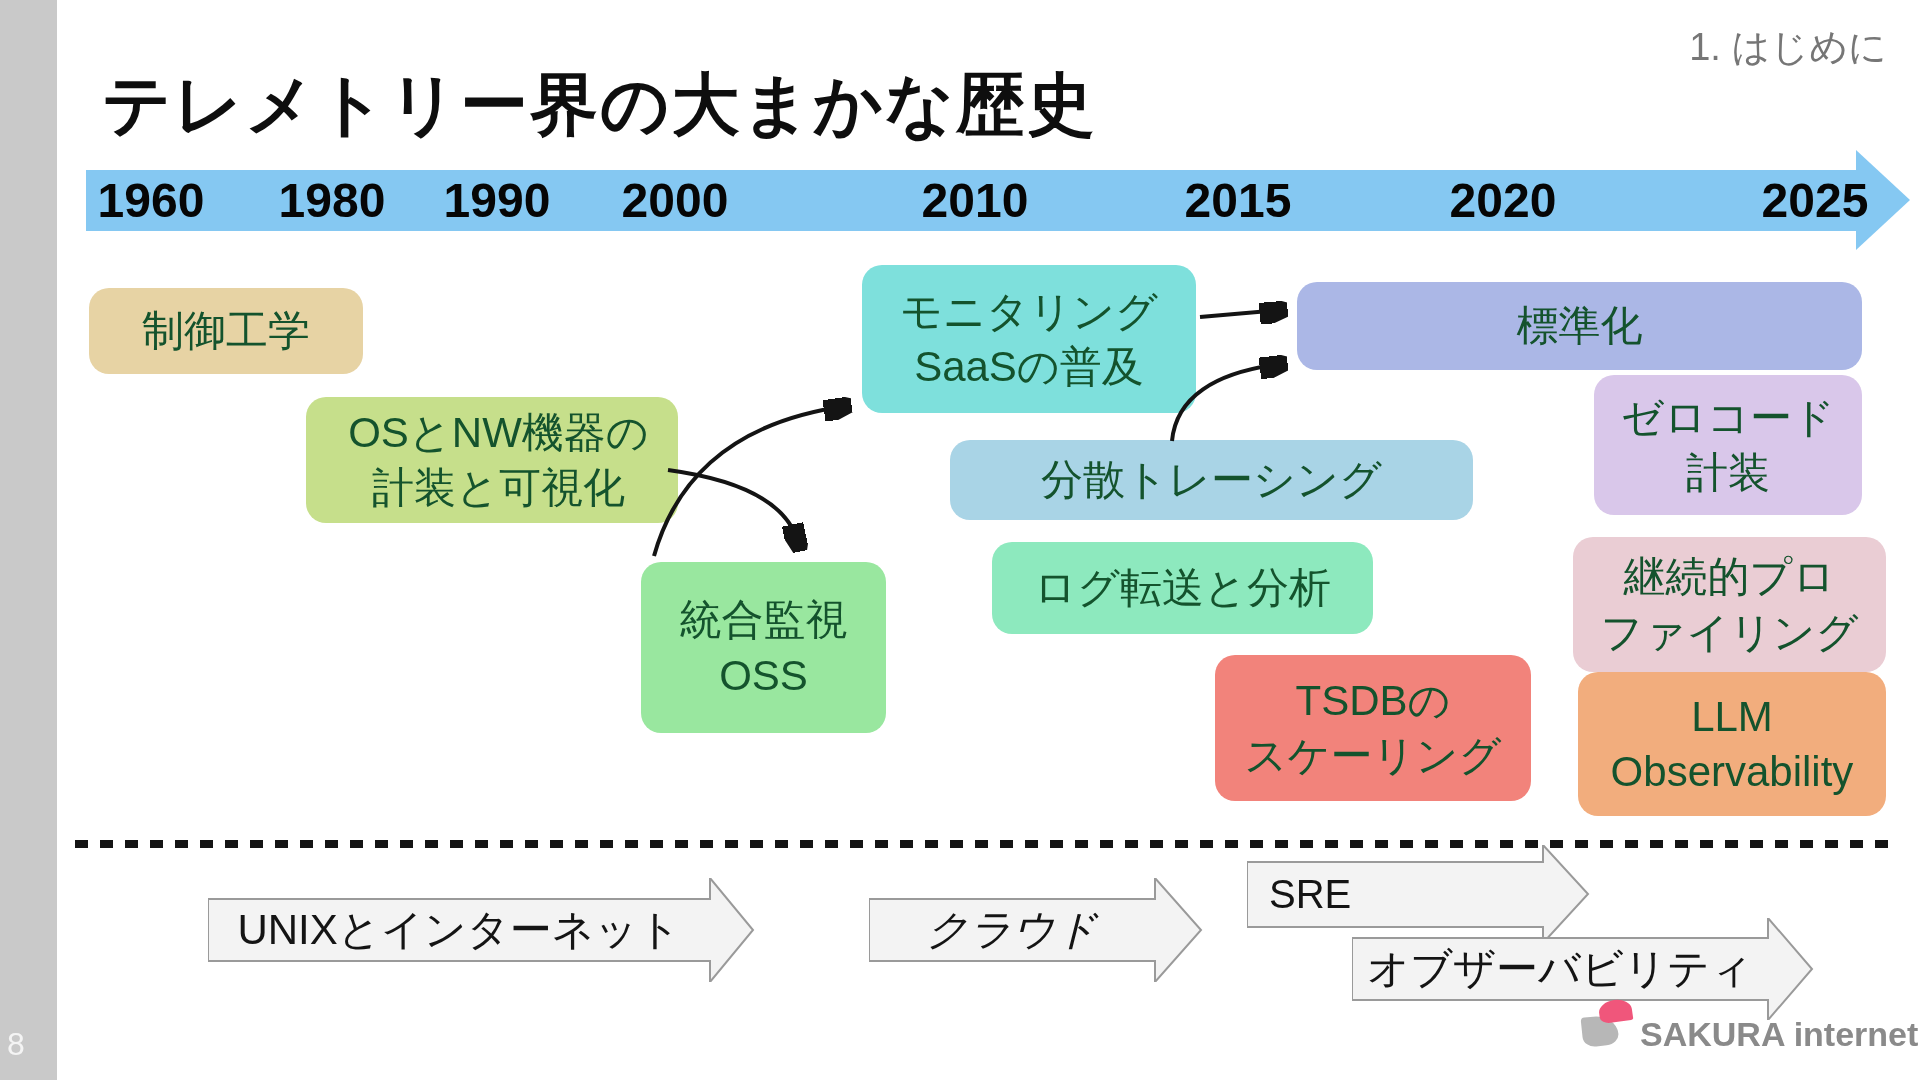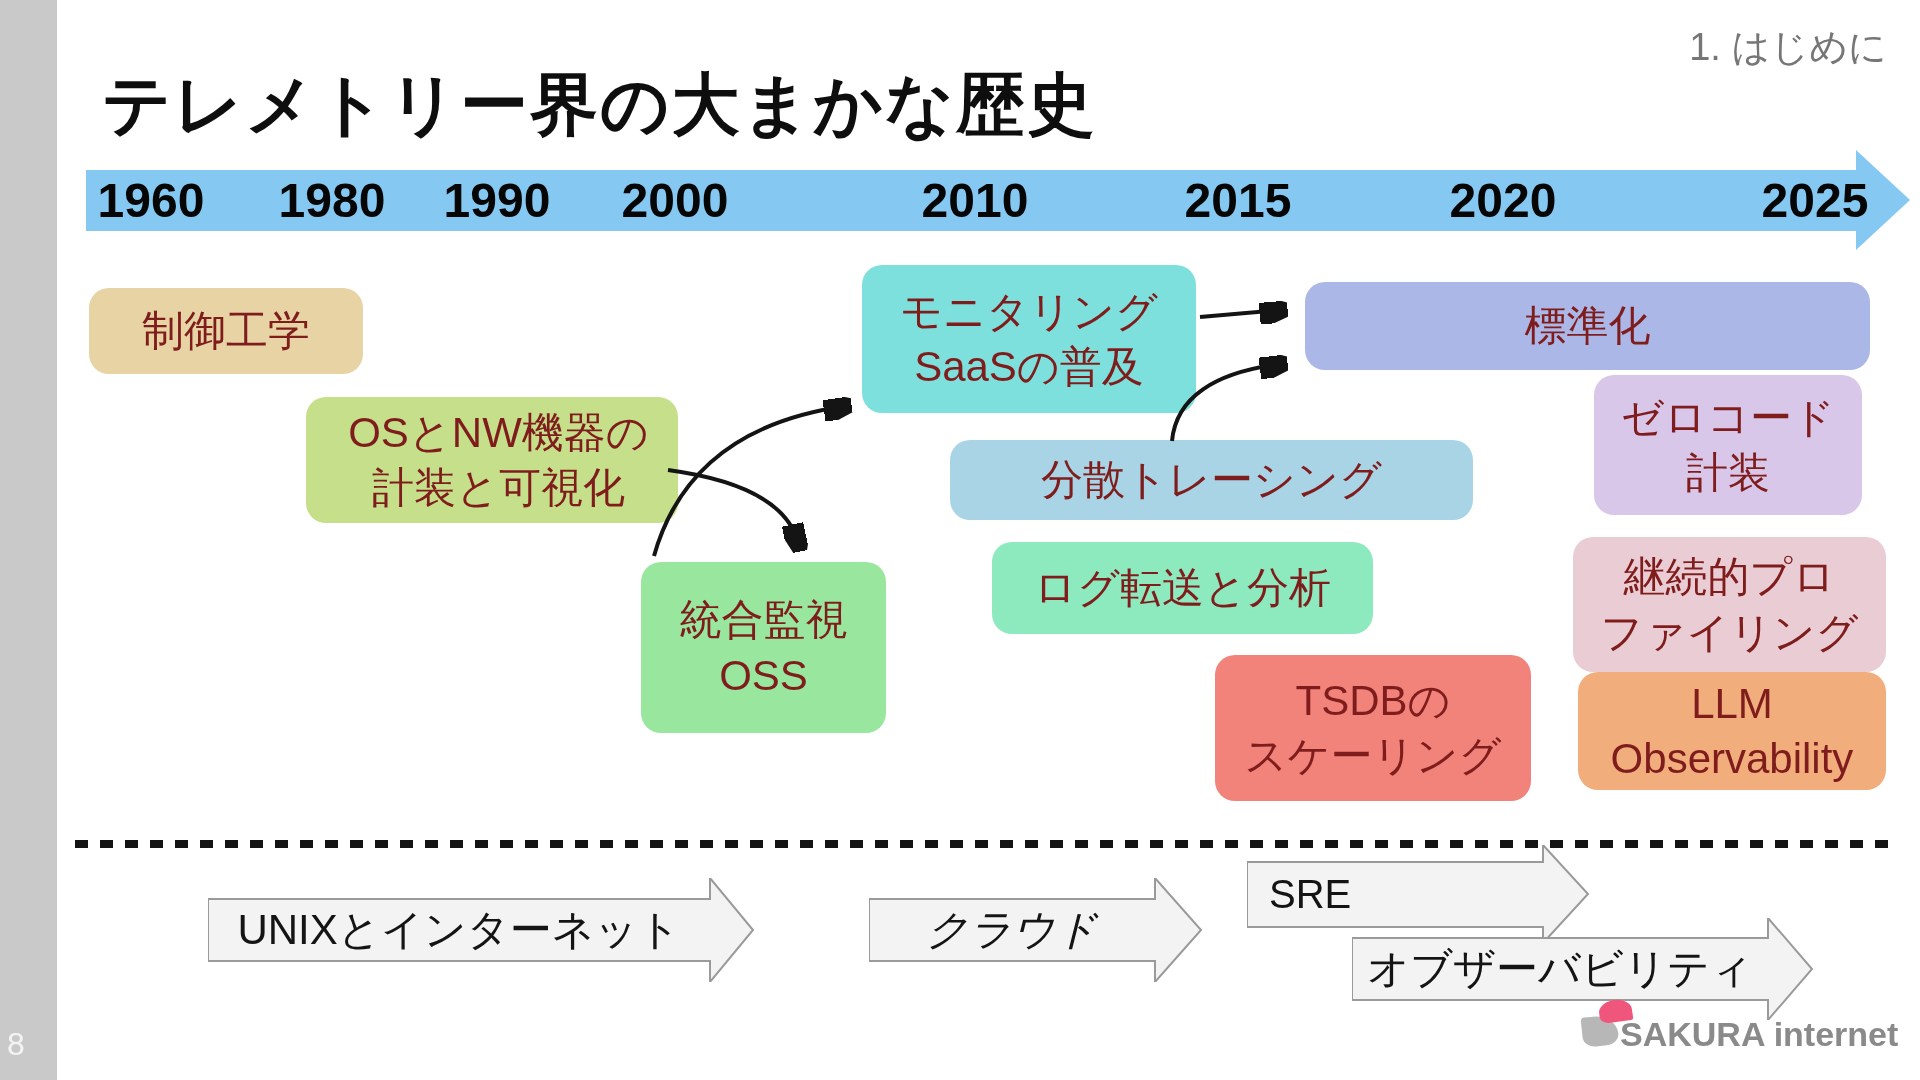--- a/index.html
+++ b/index.html
@@ -18,32 +18,32 @@
            border-top:50px solid transparent;border-bottom:50px solid transparent;
            border-left:54px solid #85C8F2;}
   .tl-year{position:absolute;top:170px;height:61px;line-height:61px;transform:translateX(-50%);
            font-size:48px;font-weight:bold;color:#060606;white-space:nowrap;}
   .y1{left:151px}.y2{left:332px}.y3{left:497px}.y4{left:675px}
   .y5{left:975px}.y6{left:1238px}.y7{left:1503px}.y8{left:1815px}
 
   
   .box{position:absolute;border-radius:20px;display:flex;flex-direction:column;
        justify-content:center;align-items:center;text-align:center;
-       font-size:42px;line-height:1.32;color:#7f1d1d;white-space:nowrap;}
+       font-size:42px;line-height:1.32;color:#14532d;white-space:nowrap;}
   .b-seigyo{left:89px;top:288px;width:274px;height:86px;}
   .b-osnw{left:306px;top:397px;width:359px;height:126px;}
   .b-oss{left:641px;top:562px;width:245px;height:171px;}
   .b-saas{left:862px;top:265px;width:334px;height:148px;}
   .b-bunsan{left:950px;top:440px;width:523px;height:80px;}
   .b-log{left:992px;top:532px;width:381px;height:92px;margin-top:10px;}
   .b-tsdb{left:1215px;top:655px;width:316px;height:146px;}
   .b-hyojunka{left:1297px;top:282px;width:565px;height:88px;}
   .b-zerocode{left:1594px;top:375px;width:268px;height:140px;}
   .b-keizoku{left:1573px;top:521px;width:313px;height:135px;margin-top:16px;}
-  .b-llm{left:1578px;top:672px;width:308px;height:118px;}
+  .b-llm{left:1578px;top:672px;width:308px;height:144px;}
 
   .connectors{position:absolute;left:0;top:0;width:1920px;height:1080px;pointer-events:none;}
   .connectors path{stroke:#141414;stroke-width:4;fill:none;}
 
   .dashed-line{position:absolute;left:75px;top:840px;width:1815px;height:8px;
     background:repeating-linear-gradient(90deg,#141414 0 13px,transparent 13px 25px);}
 
   
   .era{position:absolute;}
   .era svg{display:block;}
@@ -115,21 +115,21 @@
 
   <div class="box b-log" style="background-color: rgb(141, 233, 190);">
     <span>ログ転送と分析</span>
   </div>
 
   <div class="box b-tsdb" style="background-color: rgb(242, 131, 123);">
     <span>TSDBの</span>
     <span>スケーリング</span>
   </div>
 
-  <div class="box b-hyojunka" style="background-color: rgb(171, 183, 230); margin-left: 8px;">
+  <div class="box b-hyojunka" style="background-color: rgb(171, 183, 230);">
     <span>標準化</span>
   </div>
 
   <div class="box b-zerocode" style="background-color: rgb(217, 199, 234);">
     <span>ゼロコード</span>
     <span>計装</span>
   </div>
 
   <div class="box b-keizoku" style="background-color: rgb(234, 205, 212);">
     <span>継続的プロ</span>
@@ -179,16 +179,16 @@
   <div class="era era-obs">
     <svg width="463" height="102">
       <polygon points="0,20 416,20 416,0 460,51 416,102 416,82 0,82"></polygon>
     </svg>
     <span class="era-label">オブザーバビリティ</span>
   </div>
 
   <div class="logo">
     <div class="petal petal-gray" style="background-color: rgb(183, 183, 183);"></div>
     <div class="petal petal-pink" style="background-color: rgb(240, 86, 123);"></div>
-    <span class="logo-text" style="color: rgb(138, 138, 138);">SAKURA internet</span>
+    <span class="logo-text" style="color: rgb(138, 138, 138); margin-left: 20px;">SAKURA internet</span>
   </div>
 
 </div>
 
 </body></html>

